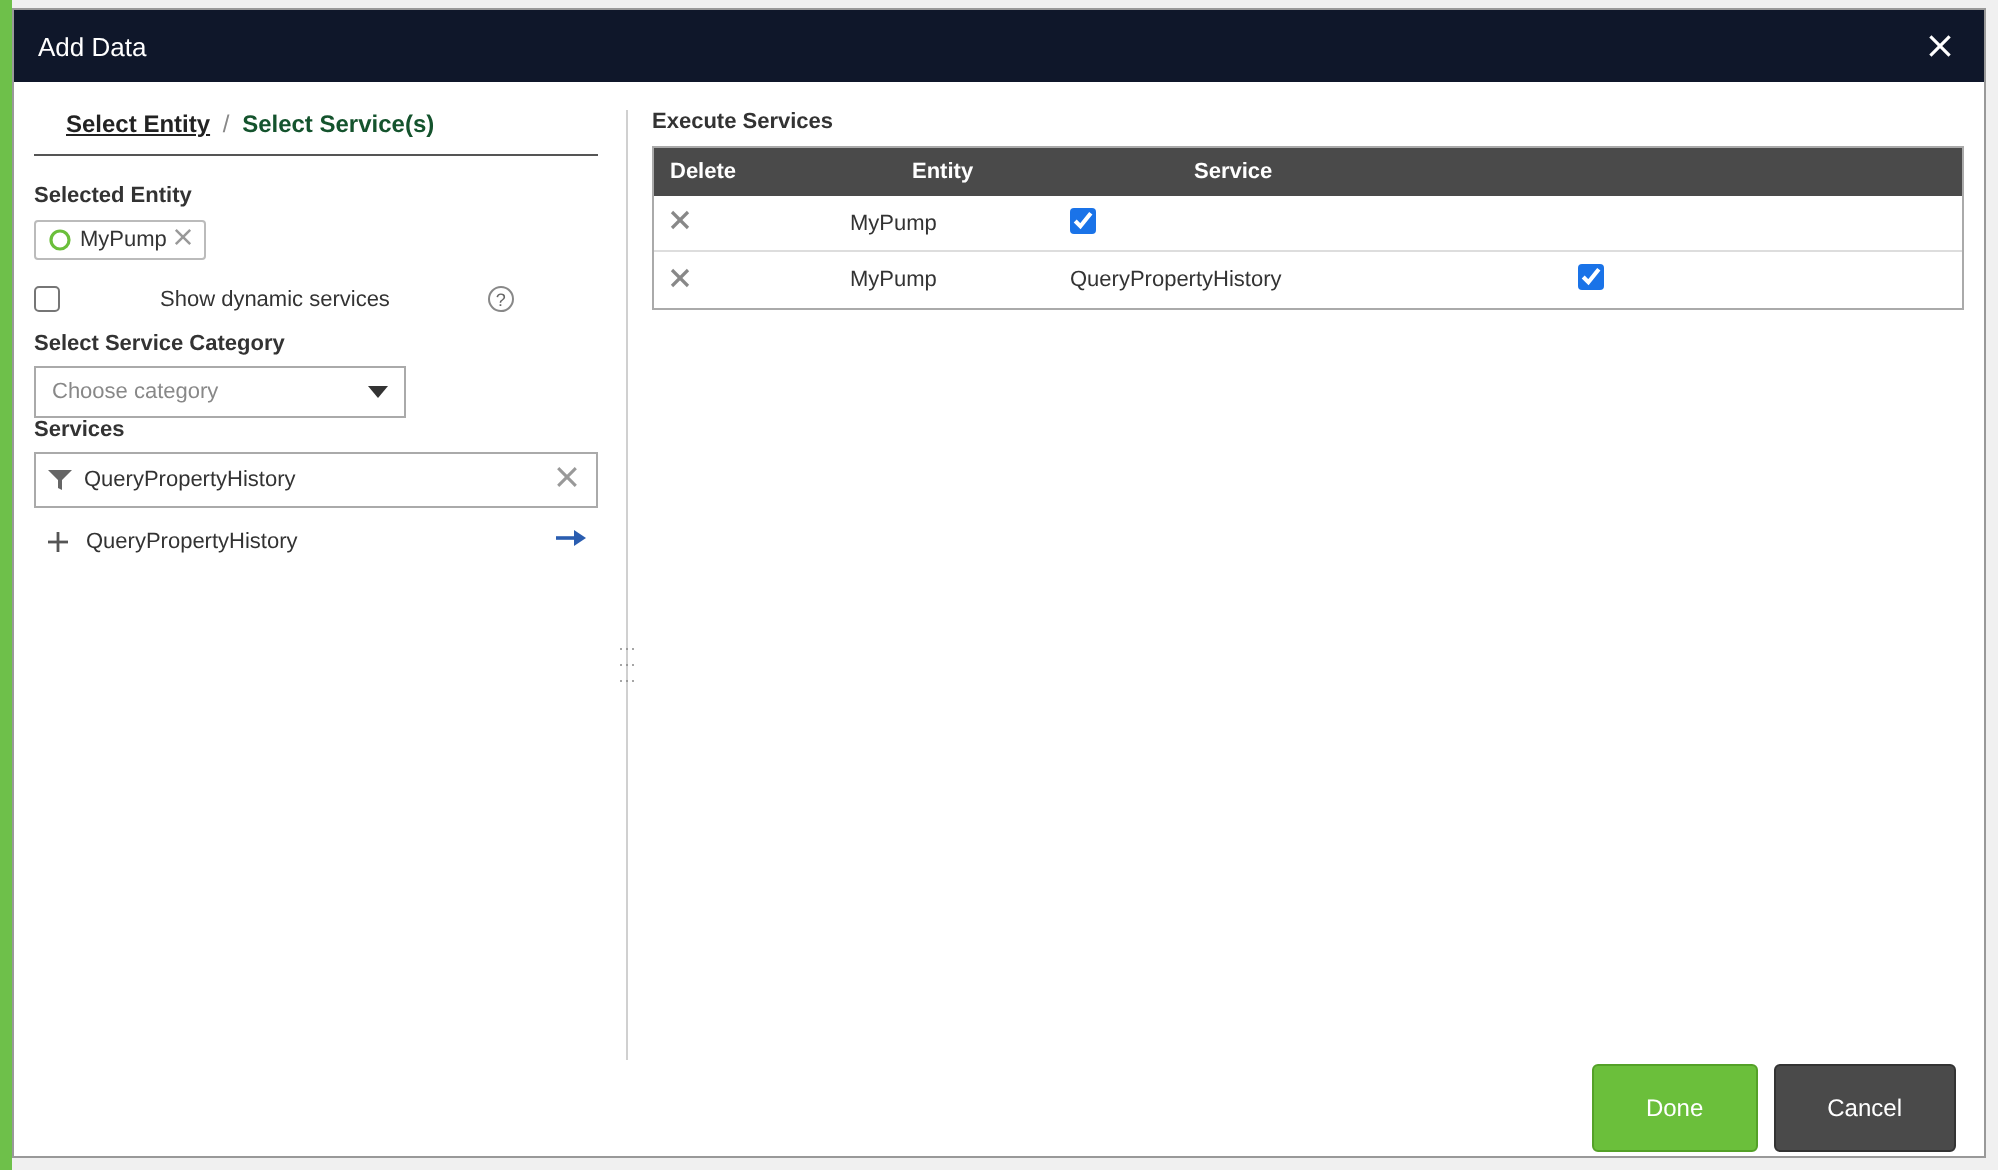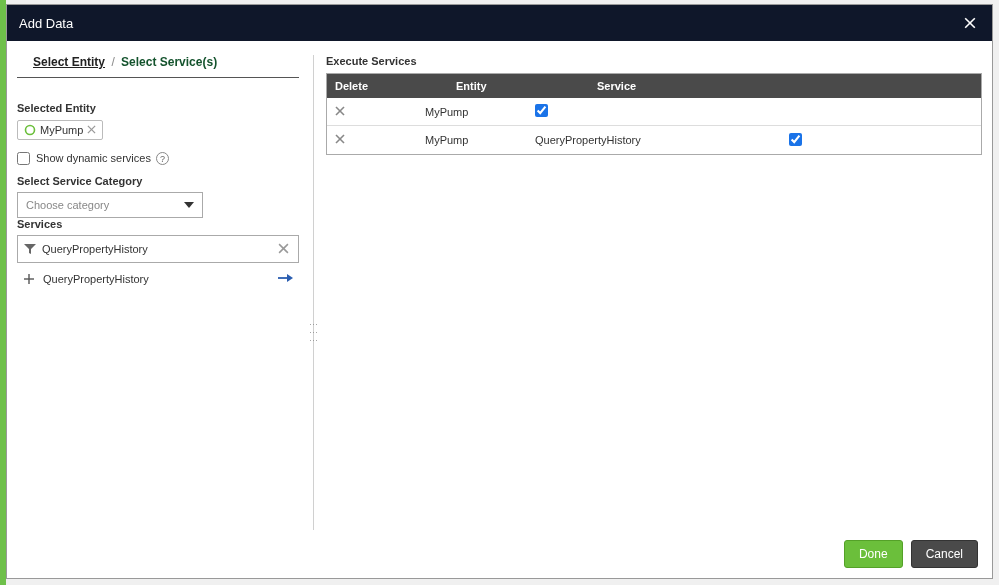--- a/index.html
+++ b/index.html
@@ -81,21 +81,21 @@
       border-bottom: 1px solid #555;
     }
     .wizard-steps .step-active { text-decoration: underline; color: #222; margin-left: 16px; }
     .wizard-steps .sep { color: #888; margin: 0 3px; font-weight: normal; }
     .wizard-steps .step-inactive { color: #14532d; }
 
     .section-label {
       font-size: 11px;
       font-weight: bold;
       color: #333;
-      margin-top: 24px;
+      margin-top: 14px;
     }
     .sub-label {
       font-size: 11px;
       font-weight: bold;
       color: #333;
       margin-top: 10px;
     }
 
     .entity-chip {
       display: inline-flex;
@@ -106,21 +106,21 @@
       margin-top: 6px;
       font-size: 11px;
       color: #333;
       background: #fff;
     }
     .entity-chip .thing-icon {
       width: 12px; height: 12px; margin-right: 4px;
     }
     .entity-chip .chip-x { margin-left: 4px; color: #999; cursor: pointer; }
 
-    .checkbox-row { display: flex; align-items: flex-start; margin-top: 12px; font-size: 11px; color: #333; }
+    .checkbox-row { display: flex; align-items: center; margin-top: 12px; font-size: 11px; color: #333; gap: 44px; }
     .checkbox-row input { margin-right: 6px; }
     .help-icon {
       display: inline-flex; align-items: center; justify-content: center;
       width: 13px; height: 13px; border: 1px solid #888; border-radius: 50%;
       font-size: 9px; color: #666; margin-left: 5px;
     }
 
     .select-box {
       margin-top: 5px;
       border: 1px solid #aaa;
@@ -199,22 +199,22 @@
 
     .dialog-footer {
       height: 48px;
       display: flex;
       align-items: center;
       justify-content: flex-end;
       padding: 0 14px;
       gap: 8px;
     }
     .btn {
-      height: 28px;
-      padding: 0 14px;
+      height: 44px;
+      padding: 0 26px;
       border-radius: 3px;
       font-size: 12px;
       cursor: pointer;
       border: 1px solid;
     }
     .btn-done {
       background: #6bbf3b;
       border-color: #54a128;
       color: #fff;
     }

